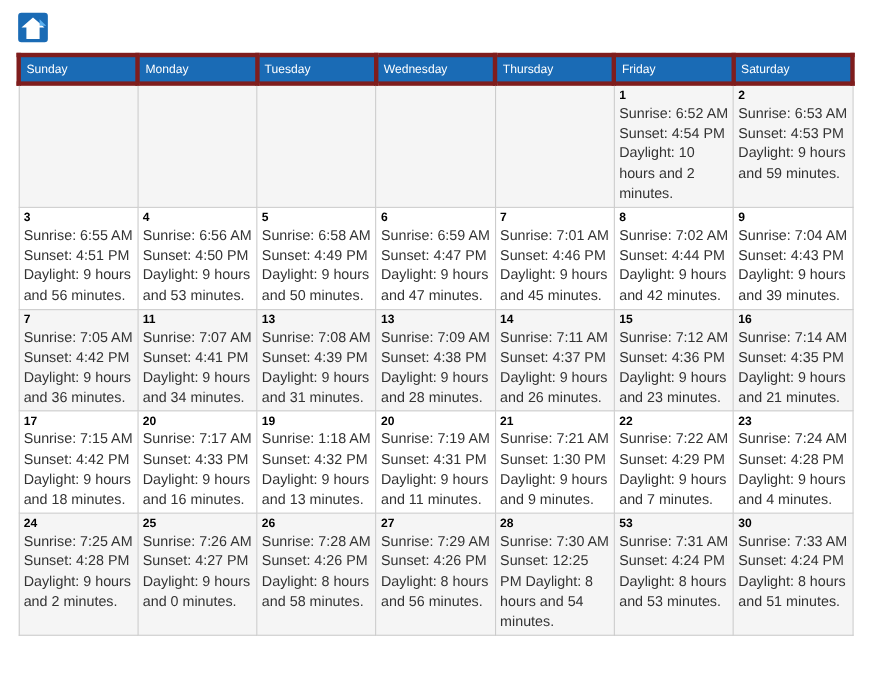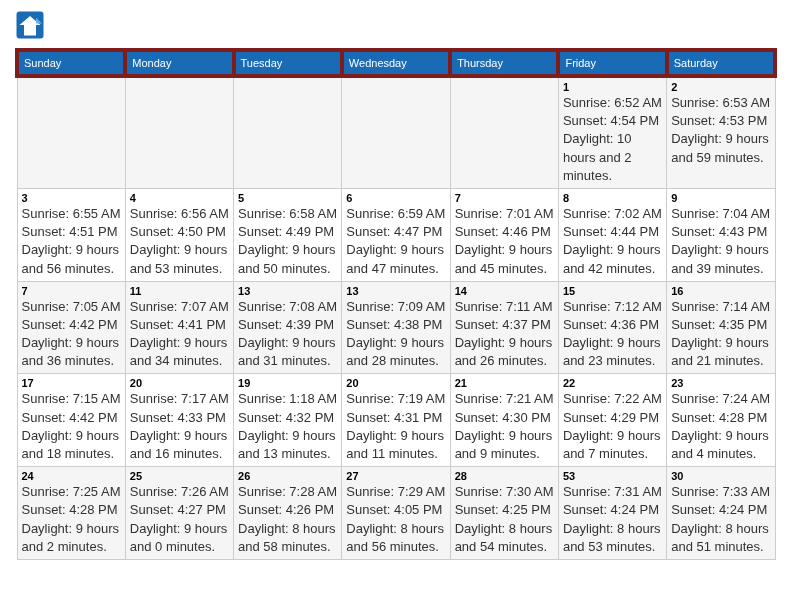--- a/index.html
+++ b/index.html
@@ -283,21 +283,21 @@
           <td>
             <span class="day-num">20</span>
             <div class="day-info">Sunrise: 7:19 AM
 Sunset: 4:31 PM
 Daylight: 9 hours
 and 11 minutes.</div>
           </td>
           <td>
             <span class="day-num">21</span>
             <div class="day-info">Sunrise: 7:21 AM
-Sunset: 4:30 PM
+Sunset: 1:30 PM
 Daylight: 9 hours
 and 9 minutes.</div>
           </td>
           <td>
             <span class="day-num">22</span>
             <div class="day-info">Sunrise: 7:22 AM
 Sunset: 4:29 PM
 Daylight: 9 hours
 and 7 minutes.</div>
           </td>
@@ -327,28 +327,28 @@
           <td>
             <span class="day-num">26</span>
             <div class="day-info">Sunrise: 7:28 AM
 Sunset: 4:26 PM
 Daylight: 8 hours
 and 58 minutes.</div>
           </td>
           <td>
             <span class="day-num">27</span>
             <div class="day-info">Sunrise: 7:29 AM
-Sunset: 4:05 PM
+Sunset: 4:26 PM
 Daylight: 8 hours
 and 56 minutes.</div>
           </td>
           <td>
             <span class="day-num">28</span>
             <div class="day-info">Sunrise: 7:30 AM
-Sunset: 4:25 PM
+Sunset: 12:25 PM
 Daylight: 8 hours
 and 54 minutes.</div>
           </td>
           <td>
             <span class="day-num">53</span>
             <div class="day-info">Sunrise: 7:31 AM
 Sunset: 4:24 PM
 Daylight: 8 hours
 and 53 minutes.</div>
           </td>

